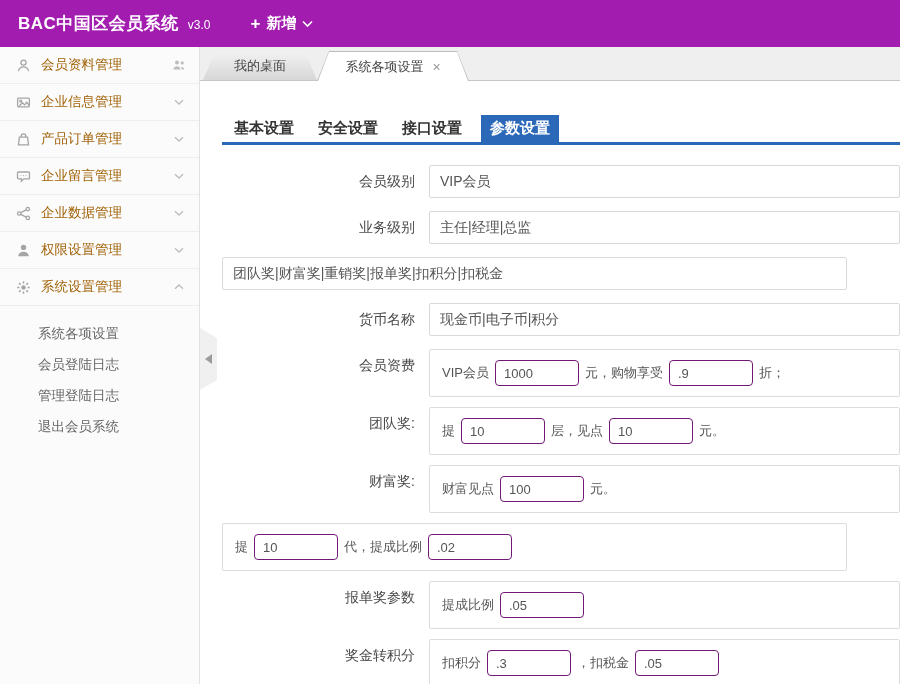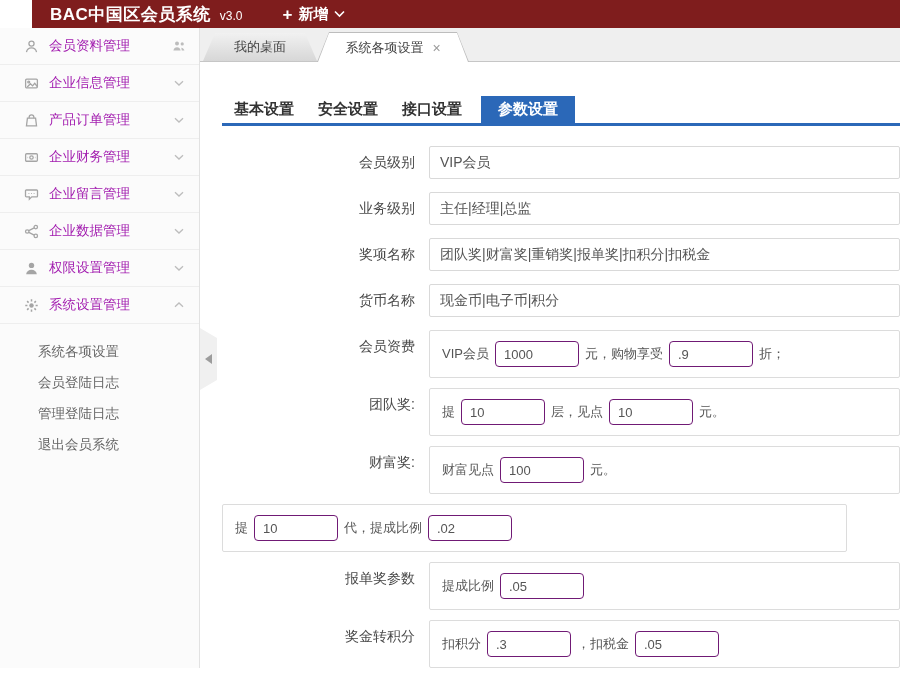--- a/index.html
+++ b/index.html
@@ -2,30 +2,30 @@
 <html><head>
 <meta charset="utf-8">
 <style>
   * { box-sizing: border-box; margin: 0; padding: 0; }
   html,body { background:#e9e9e9; }
   .stage {
     width:900px; height:684px; position:relative; overflow:hidden;
     background:#fff; font-family:"Liberation Sans","DejaVu Sans",sans-serif;
   }
   
-  .topbar { height:28px; background:#7f1d1d; display:flex; align-items:center; color:#fff;margin-left:32px; }
+  .topbar { height:47px; background:#a21caf; display:flex; align-items:center; color:#fff; }
   .brand { font-size:17px; font-weight:bold; margin-left:18px; letter-spacing:.5px; }
   .version { font-size:12px; margin-left:9px; margin-top:3px; }
   .new-btn { margin-left:40px; display:flex; align-items:center; gap:6px; font-size:15px; font-weight:bold; cursor:pointer; }
   .new-btn .plus { font-size:17px; font-weight:bold; line-height:1; }
   .new-btn svg { display:block; }
   
   .layout { display:flex; height:640px; }
   .sidebar { width:200px; flex:none; background:#fbfbfb; border-right:1px solid #e2e2e2; }
-  .nav-item { height:37px; display:flex; align-items:center; padding:0 13px 0 24px; border-bottom:1px solid #eeeeee; color:#a21caf; font-size:13.5px; cursor:pointer; }
+  .nav-item { height:37px; display:flex; align-items:center; padding:0 13px 0 16px; border-bottom:1px solid #eeeeee; color:#a16207; font-size:13.5px; cursor:pointer; }
   .nav-ico { width:15px; height:15px; color:#a5a5a5; margin-right:10px; flex:none; }
   .nav-ico svg, .nav-right svg { display:block; }
   .nav-label { flex:1; }
   .nav-right { width:14px; height:14px; color:#bdbdbd; flex:none; }
   .submenu { padding:12px 0 0 0; }
   .sub-item { height:31px; line-height:31px; padding-left:38px; font-size:13.5px; color:#666; cursor:pointer; }
   
   .handle { position:absolute; left:200px; top:328px; width:17px; height:62px; background:#f0f0f0;
     clip-path:polygon(0 0,100% 16%,100% 84%,0 100%); display:flex; align-items:center; justify-content:center; cursor:pointer; }
   .handle .tri { width:0; height:0; border-top:5px solid transparent; border-bottom:5px solid transparent; border-right:7px solid #9c9c9c; }
@@ -35,21 +35,21 @@
   .tab { font-size:13px; color:#444; cursor:pointer; }
   .tab-shape { clip-path:polygon(12px 0,calc(100% - 12px) 0,100% 100%,0 100%); }
   .tab.inactive { width:114px; height:28px; background:linear-gradient(#f1f1f1,#d7d7d7); display:flex; align-items:center; justify-content:center; }
   .tab.active { width:152px; height:30px; background:#bdbdbd; padding:1px 1px 0 1px; margin-bottom:-1px; position:relative; z-index:2; }
   .tab.active .tab-inner { width:100%; height:100%; background:#fff; display:flex; align-items:center; justify-content:center; gap:9px; clip-path:polygon(11px 0,calc(100% - 11px) 0,100% 100%,0 100%); }
   .tab-close { color:#9a9a9a; font-size:14px; line-height:1; cursor:pointer; }
   .content { flex:1; padding:10px 0 0 22px; overflow:hidden; }
   
   .subtabs { display:flex; height:30px; border-bottom:3px solid #2B68B8; align-items:stretch;margin-top:24px; }
   .subtab { display:flex; align-items:center; padding:0 12px; font-size:15px; font-weight:bold; color:#333; cursor:pointer; }
-  .subtab.active { background:#2B68B8; color:#fff; padding:0 17px; margin-left:7px; }
+  .subtab.active { background:#2B68B8; color:#fff; padding:0 9px; margin-left:7px; }
   
   .form { margin-top:20px; }
   .frow { display:flex; margin-bottom:13px; }
   .frow.grp { margin-bottom:10px; }
   .flabel { width:207px; flex:none; text-align:right; padding-right:14px; padding-top:8px; font-size:14px; font-weight:normal; color:#4a4a4a; white-space:nowrap; }
   .txt-input { width:625px; height:33px; border:1px solid #d9d9d9; border-radius:2px; background:#fff; padding:0 10px; font-size:14px; color:#555; font-family:inherit; outline:none; }
   .gbox { width:625px; height:48px; border:1px solid #dcdcdc; border-radius:2px; background:#fff; display:flex; align-items:center; padding:0 12px; font-size:13px; color:#555; white-space:nowrap; }
   .mini { width:84px; height:26px; border:1px solid #701a75; border-radius:4px; margin:0 6px; padding:0 8px; font-size:13px; color:#555; font-family:inherit; outline:none; background:#fff; }
   
   .frow.partial { margin-bottom:0; }
@@ -123,35 +123,20 @@
             </svg>
         </span>
         <span class="nav-label">产品订单管理</span>
         <span class="nav-right">
           <svg width="14" height="14" viewBox="0 0 14 14" fill="none" stroke="currentColor" stroke-width="1.3">
               <path d="M3 5.2L7 9l4-3.8"></path>
             </svg>
         </span>
       </div>
 
-      <div class="nav-item">
-        <span class="nav-ico">
-          <svg width="15" height="15" viewBox="0 0 14 14" fill="none" stroke="currentColor" stroke-width="1.2">
-              <rect x="1.5" y="3.5" width="11" height="7" rx="1"></rect>
-              <circle cx="7" cy="7" r="1.6"></circle>
-              <path d="M3.4 7h.4M10.2 7h.4"></path>
-            </svg>
-        </span>
-        <span class="nav-label">企业财务管理</span>
-        <span class="nav-right">
-          <svg width="14" height="14" viewBox="0 0 14 14" fill="none" stroke="currentColor" stroke-width="1.3">
-              <path d="M3 5.2L7 9l4-3.8"></path>
-            </svg>
-        </span>
-      </div>
 
       <div class="nav-item">
         <span class="nav-ico">
           <svg width="15" height="15" viewBox="0 0 14 14" fill="none" stroke="currentColor" stroke-width="1.2">
               <path d="M2.2 2.8h9.6a.8.8 0 0 1 .8.8v4.8a.8.8 0 0 1-.8.8H7.2L5 11.4V9.2H2.2a.8.8 0 0 1-.8-.8V3.6a.8.8 0 0 1 .8-.8z"></path>
               <circle cx="4.6" cy="6" r=".5" fill="currentColor" stroke="none"></circle>
               <circle cx="7" cy="6" r=".5" fill="currentColor" stroke="none"></circle>
               <circle cx="9.4" cy="6" r=".5" fill="currentColor" stroke="none"></circle>
             </svg>
         </span>
@@ -247,21 +232,20 @@
             <div class="flabel">会员级别</div>
             <input class="txt-input" value="VIP会员" style="">
           </div>
 
           <div class="frow">
             <div class="flabel">业务级别</div>
             <input class="txt-input" value="主任|经理|总监" style="">
           </div>
 
           <div class="frow">
-            <div class="flabel">奖项名称</div>
             <input class="txt-input" value="团队奖|财富奖|重销奖|报单奖|扣积分|扣税金" style="">
           </div>
 
           <div class="frow">
             <div class="flabel">货币名称</div>
             <input class="txt-input" value="现金币|电子币|积分" style="">
           </div>
 
           <div class="frow grp">
             <div class="flabel">会员资费</div>

